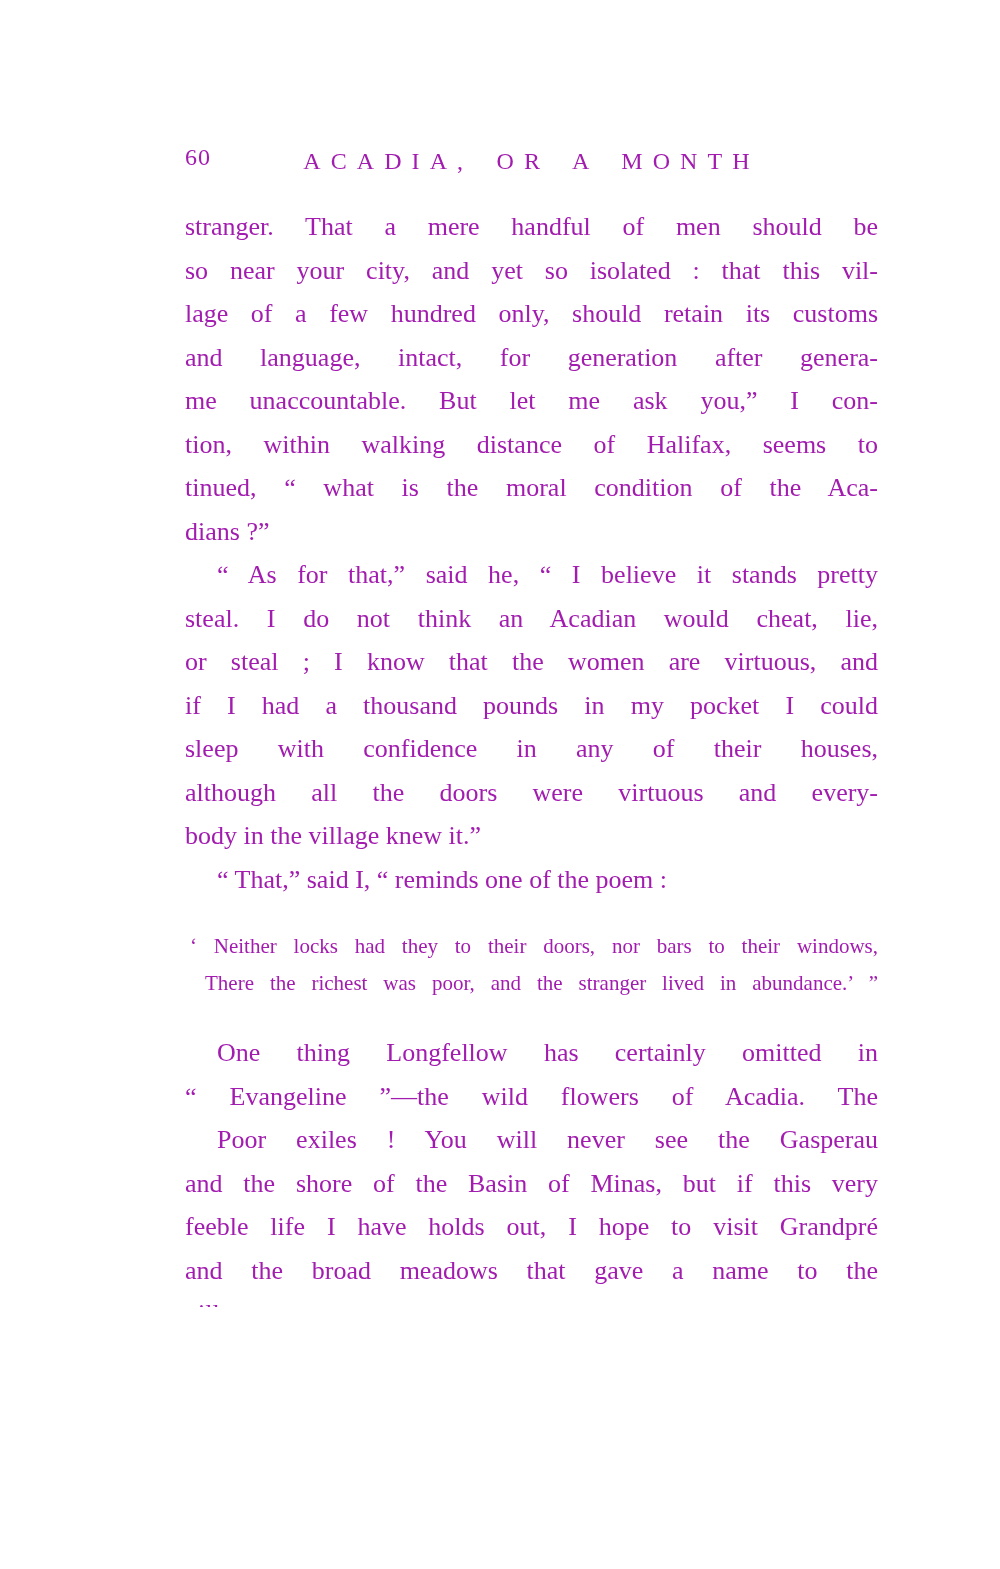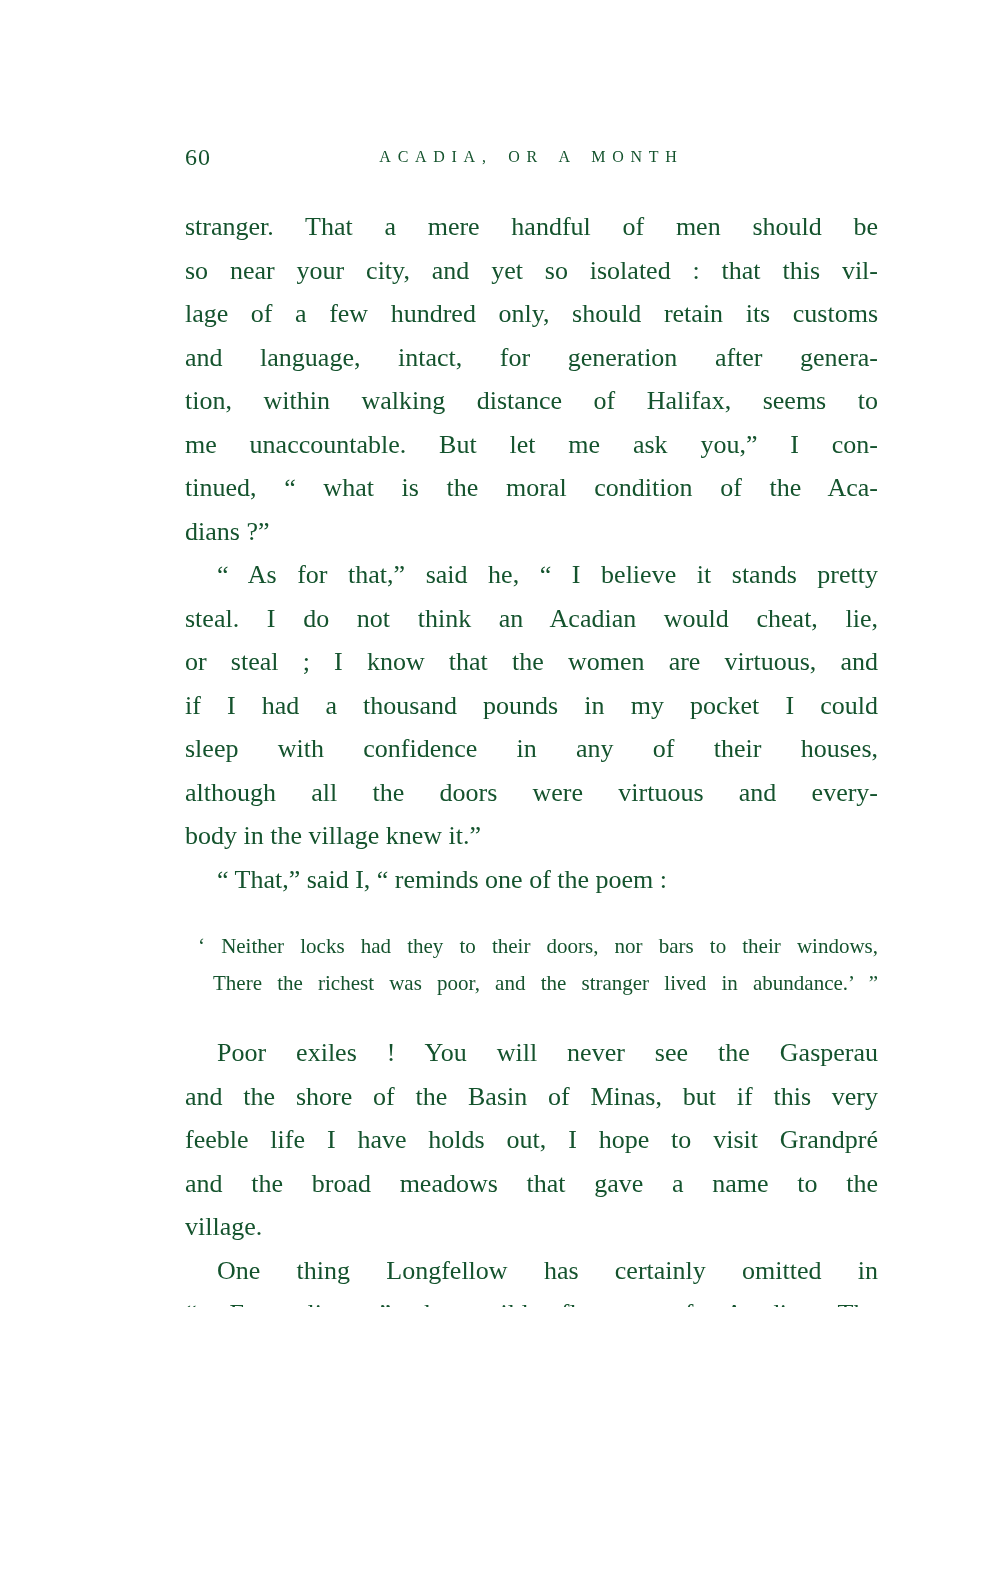--- a/index.html
+++ b/index.html
@@ -2,21 +2,21 @@
 <html><head>
 <meta charset="utf-8">
 <style>
   html, body { margin: 0; padding: 0; background: #ffffff; }
 
   .page {
     position: relative;
     width: 1000px;
     height: 1307px;
     background: #ffffff;
-    color: #14532d;
+    color: #a21caf;
     font-family: "Liberation Serif", "DejaVu Serif", serif;
     overflow: hidden;
   }
 
   
   .page-head {
     position: absolute;
     top: 142px;
     left: 185px;
     width: 693px;
@@ -25,21 +25,21 @@
   }
   .folio {
     position: absolute;
     left: 0;
     top: 2px;
     font-size: 24px;
     letter-spacing: 1px;
   }
   .running {
     display: inline-block;
-    font-size: 16px;
+    font-size: 24px;
     letter-spacing: 0.42em;
     word-spacing: 0.30em;
     padding-top: 6px;
     white-space: nowrap;
     text-align: center;
   }
 
   
   .text-block {
     position: absolute;
@@ -57,21 +57,21 @@
   }
   .ln.last {
     text-align: left;
     text-align-last: auto;
     font-family: Liberation Serif, serif;
   }
   .ln.indent { text-indent: 32px; }
 
   
   .poem {
-    margin: 27px 0 29px 8px;
+    margin: 27px 0 29px 0;
     font-size: 21px;
     line-height: 37px;
   }
   .poem .ln.p-first { padding-left: 5px; }
   .poem .ln.p-cont  { padding-left: 20px; }
 </style>
 </head>
 <body>
 
 <div class="page">
@@ -81,22 +81,22 @@
     <span class="running">ACADIA, OR A MONTH</span>
   </header>
 
   <main class="text-block">
 
     <section class="para">
       <div class="ln">stranger. That a mere handful of men should be</div>
       <div class="ln">so near your city, and yet so isolated : that this vil-</div>
       <div class="ln">lage of a few hundred only, should retain its customs</div>
       <div class="ln">and language, intact, for generation after genera-</div>
+      <div class="ln">me unaccountable. But let me ask you,” I con-</div>
       <div class="ln">tion, within walking distance of Halifax, seems to</div>
-      <div class="ln">me unaccountable. But let me ask you,” I con-</div>
       <div class="ln">tinued, “ what is the moral condition of the Aca-</div>
       <div class="ln last">dians ?”</div>
     </section>
 
     <section class="para">
       <div class="ln indent">“ As for that,” said he, “ I believe it stands pretty</div>
       <div class="ln">steal. I do not think an Acadian would cheat, lie,</div>
       <div class="ln">or steal ; I know that the women are virtuous, and</div>
       <div class="ln">if I had a thousand pounds in my pocket I could</div>
       <div class="ln">sleep with confidence in any of their houses,</div>
@@ -107,26 +107,26 @@
     <section class="para">
       <div class="ln last indent">“ That,” said I, “ reminds one of the poem :</div>
     </section>
 
     <section class="poem">
       <div class="ln p-first">‘ Neither locks had they to their doors, nor bars to their windows,</div>
       <div class="ln p-cont">There the richest was poor, and the stranger lived in abundance.’ ”</div>
     </section>
 
     <section class="para">
+      <div class="ln indent">One thing Longfellow has certainly omitted in</div>
+      <div class="ln">“ Evangeline ”—the wild flowers of Acadia. The</div>
+    </section>
+
+    <section class="para">
       <div class="ln indent">Poor exiles ! You will never see the Gasperau</div>
       <div class="ln">and the shore of the Basin of Minas, but if this very</div>
       <div class="ln">feeble life I have holds out, I hope to visit Grandpré</div>
       <div class="ln">and the broad meadows that gave a name to the</div>
       <div class="ln last">village.</div>
     </section>
 
-    <section class="para">
-      <div class="ln indent">One thing Longfellow has certainly omitted in</div>
-      <div class="ln">“ Evangeline ”—the wild flowers of Acadia. The</div>
-    </section>
-
   </main>
 </div>
 
 </body></html>

